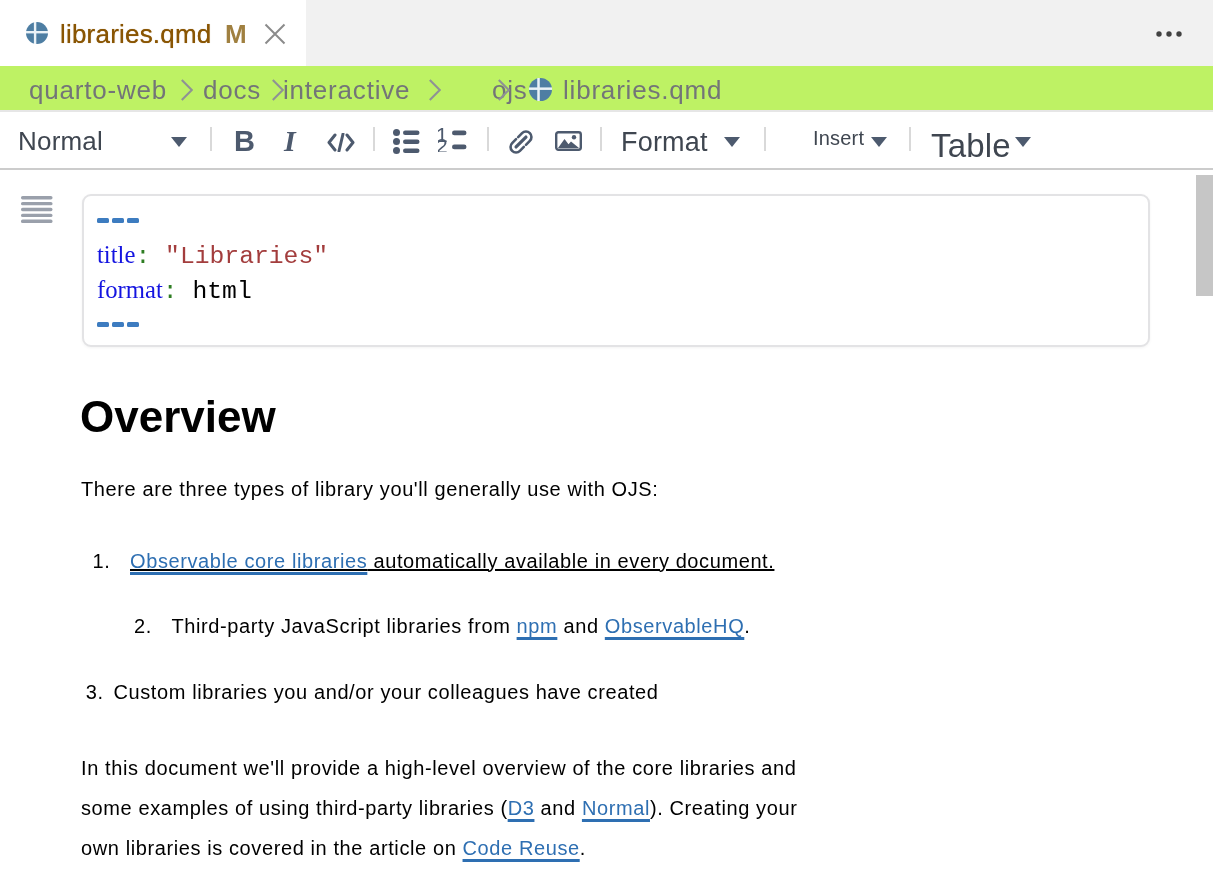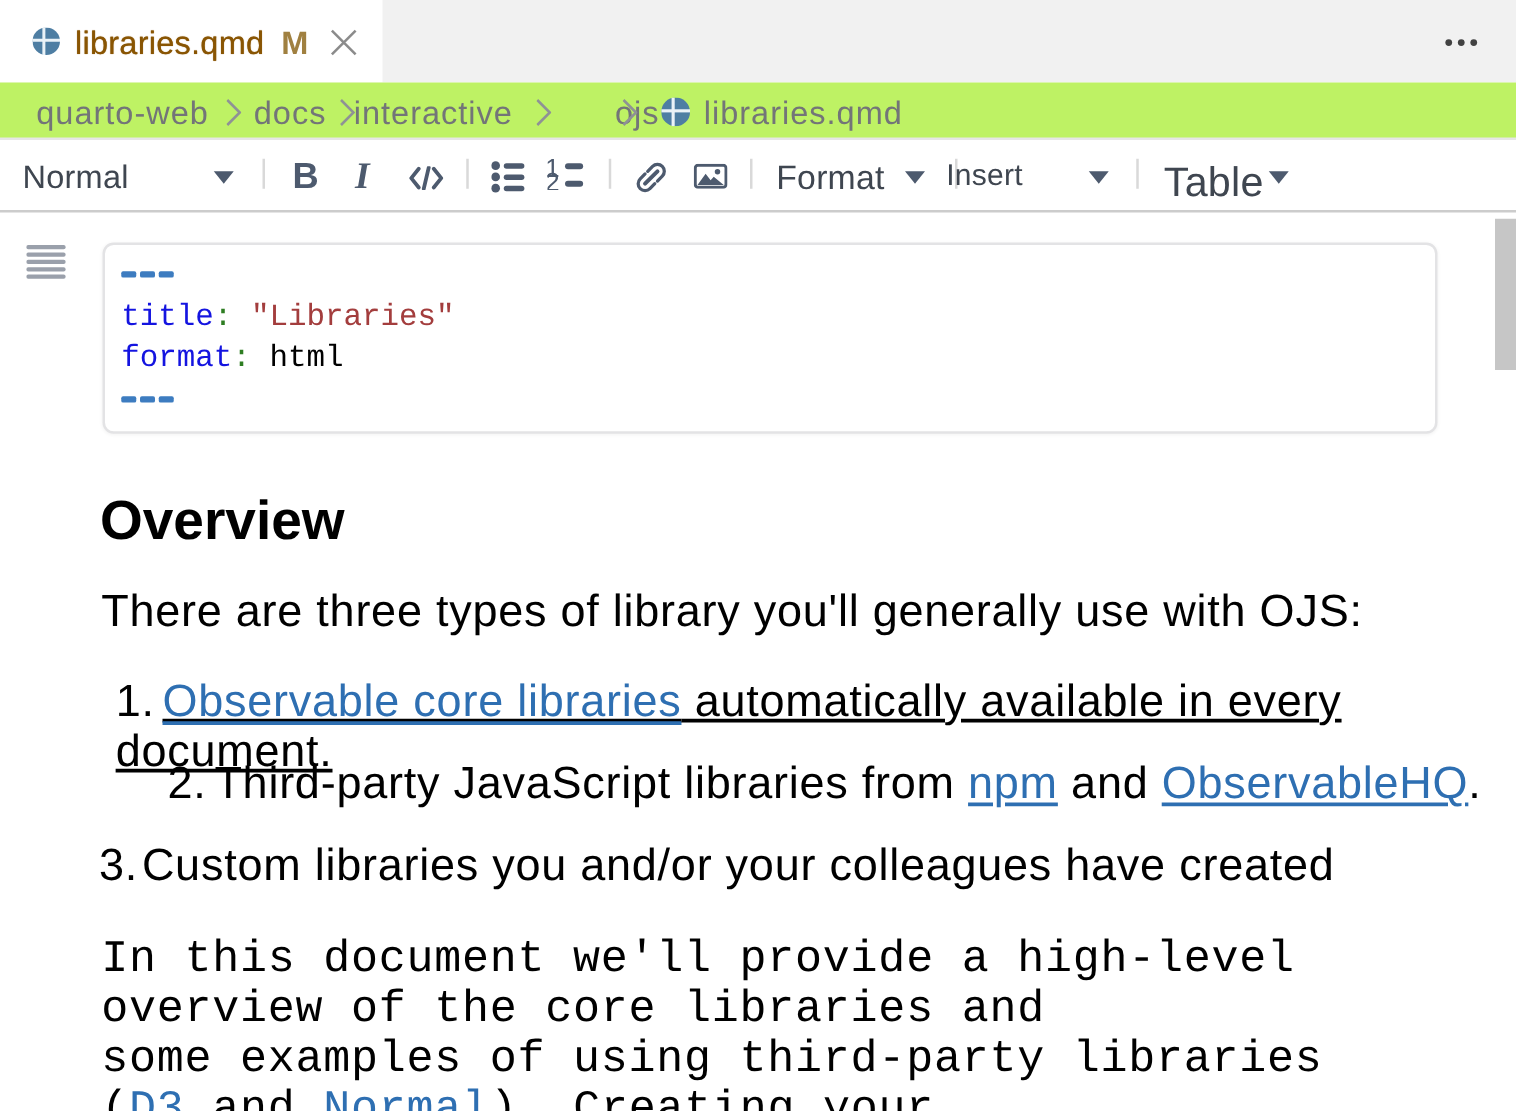--- a/index.html
+++ b/index.html
@@ -29,27 +29,27 @@
     border-right:8.5px solid transparent; border-top:10px solid #4d5a6e; }
 
   
   #codebox { position:absolute; left:82px; top:194px; width:1068px; height:153px;
     background:#fff; border:2px solid #e3e3e5; border-radius:9px;
     box-shadow:0 1px 3px rgba(0,0,0,0.05); }
   #code { position:absolute; left:97px; top:204px; font-family:"Liberation Mono", monospace;
     font-size:24.7px; line-height:33.5px; white-space:pre; color:#000; }
   .dbar { display:inline-block; width:12px; height:5px; background:#3d7cc0; border-radius:1.5px;
     margin-right:2.8px; vertical-align:4.5px; }
-  .ckey { color:#1414e0; }
+  .ckey { color:#1414e0;font-family:Liberation Serif, serif; }
   .ccol { color:#2e7d22; }
   .cstr { color:#a33d3d; }
 
   #h1 { position:absolute; left:80px; top:390px; font-size:44px; font-weight:bold; color:#000;
     line-height:53px; }
-  .body { position:absolute; font-size:36px; letter-spacing:0.6px; line-height:40px; color:#000; }
+  .body { position:absolute; font-size:20px; letter-spacing:0.6px; line-height:40px; color:#000; }
   .num { display:inline-block; width:37.5px; letter-spacing:0.6px; }
   a.lnk { color:#2e6fb2; text-decoration:underline; text-underline-offset:4px;
     text-decoration-thickness:3px; }
 
   #thumb { position:absolute; left:1196px; top:175px; width:17px; height:121px; background:#c6c6c6; }
 </style>
 </head>
 <body>
 
 <div id="tabstrip">
@@ -135,21 +135,21 @@
   </svg>
   <svg class="abs" style="left:555px; top:19px;" width="27" height="20" viewBox="0 0 27 20">
     <rect x="1.2" y="1.2" width="24.6" height="17.6" rx="2.2" fill="none" stroke="#4d5a6e" stroke-width="2.4"></rect>
     <path d="M3 17 L9.5 8 L13.5 13.2 L16 10.4 L24 17 Z" fill="#4d5a6e"></path>
     <circle cx="19" cy="6.3" r="2.2" fill="#4d5a6e"></circle>
   </svg>
   <div class="sep" style="left:600px;"></div>
   <span class="lbl" style="left:621px; font-size:27px;">Format</span>
   <div class="caret" style="left:724px; top:25px;"></div>
   <div class="sep" style="left:764px;"></div>
-  <span class="lbl" style="left:757px; font-size:24px;">Insert</span>
+  <span class="lbl" style="left:813px; font-size:20px;">Insert</span>
   <div class="caret" style="left:871px; top:25px;"></div>
   <div class="sep" style="left:909px;"></div>
   <span class="lbl" style="left:931px; font-size:33px;">Table</span>
   <div class="caret" style="left:1015px; top:25px;"></div>
 </div>
 
 <svg class="abs" style="left:21px; top:196px;" width="32" height="28" viewBox="0 0 32 28">
   <g fill="#9aa0ab">
     <rect x="0" y="0" width="31.5" height="3.4" rx="1.6"></rect>
     <rect x="0" y="5.9" width="31.5" height="3.4" rx="1.6"></rect>
@@ -168,15 +168,15 @@
 <div id="h1">Overview</div>
 
 <div class="body" style="left:81px; top:468.5px;">There are three types of library you'll generally use with OJS:</div>
 
 <div class="body" style="left:92.5px; top:540.5px;text-decoration:underline;"><span class="num">1.</span><a class="lnk">Observable core libraries</a> automatically available in every document.</div>
 
 <div class="body" style="left:87px; top:606px;margin-left:47px;"><span class="num">2.</span>Third-party JavaScript libraries from <a class="lnk">npm</a> and <a class="lnk">ObservableHQ</a>.</div>
 
 <div class="body" style="left:76px; top:671.5px;text-align:center;"><span class="num">3.</span>Custom libraries you and/or your colleagues have created</div>
 
-<div class="body" style="left:81px; top:747.5px; width:1040px;font-family:Liberation Mono, monospace;">In this document we'll provide a high-level overview of the core libraries and<br>some examples of using third-party libraries (<a class="lnk">D3</a> and <a class="lnk">Normal</a>). Creating your<br>own libraries is covered in the article on <a class="lnk">Code Reuse</a>.</div>
+<div class="body" style="left:81px; top:747.5px; width:1040px;">In this document we'll provide a high-level overview of the core libraries and<br>some examples of using third-party libraries (<a class="lnk">D3</a> and <a class="lnk">Normal</a>). Creating your<br>own libraries is covered in the article on <a class="lnk">Code Reuse</a>.</div>
 
 <div id="thumb"></div>
 
 </body></html>

